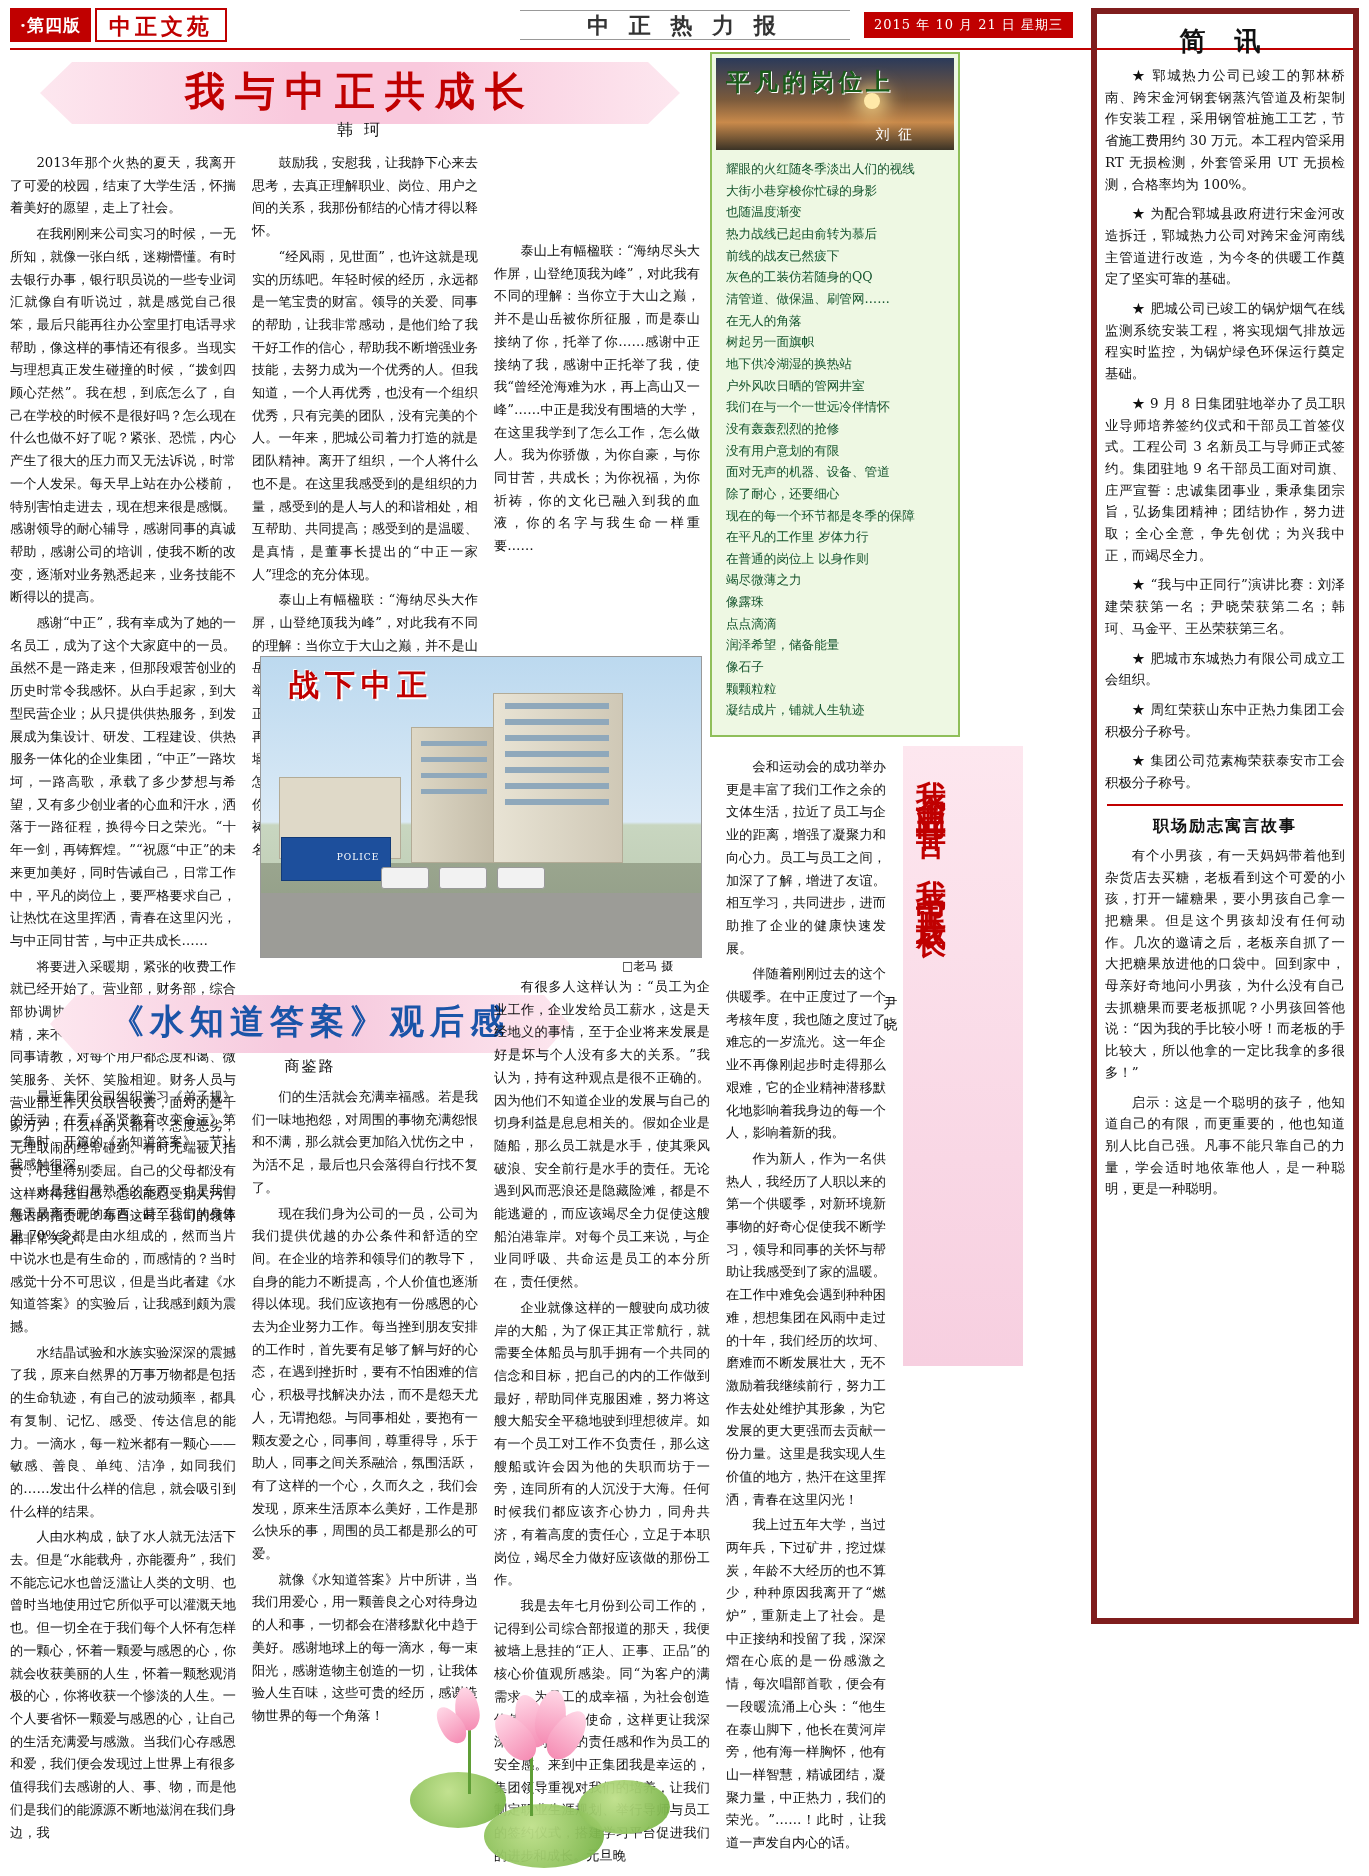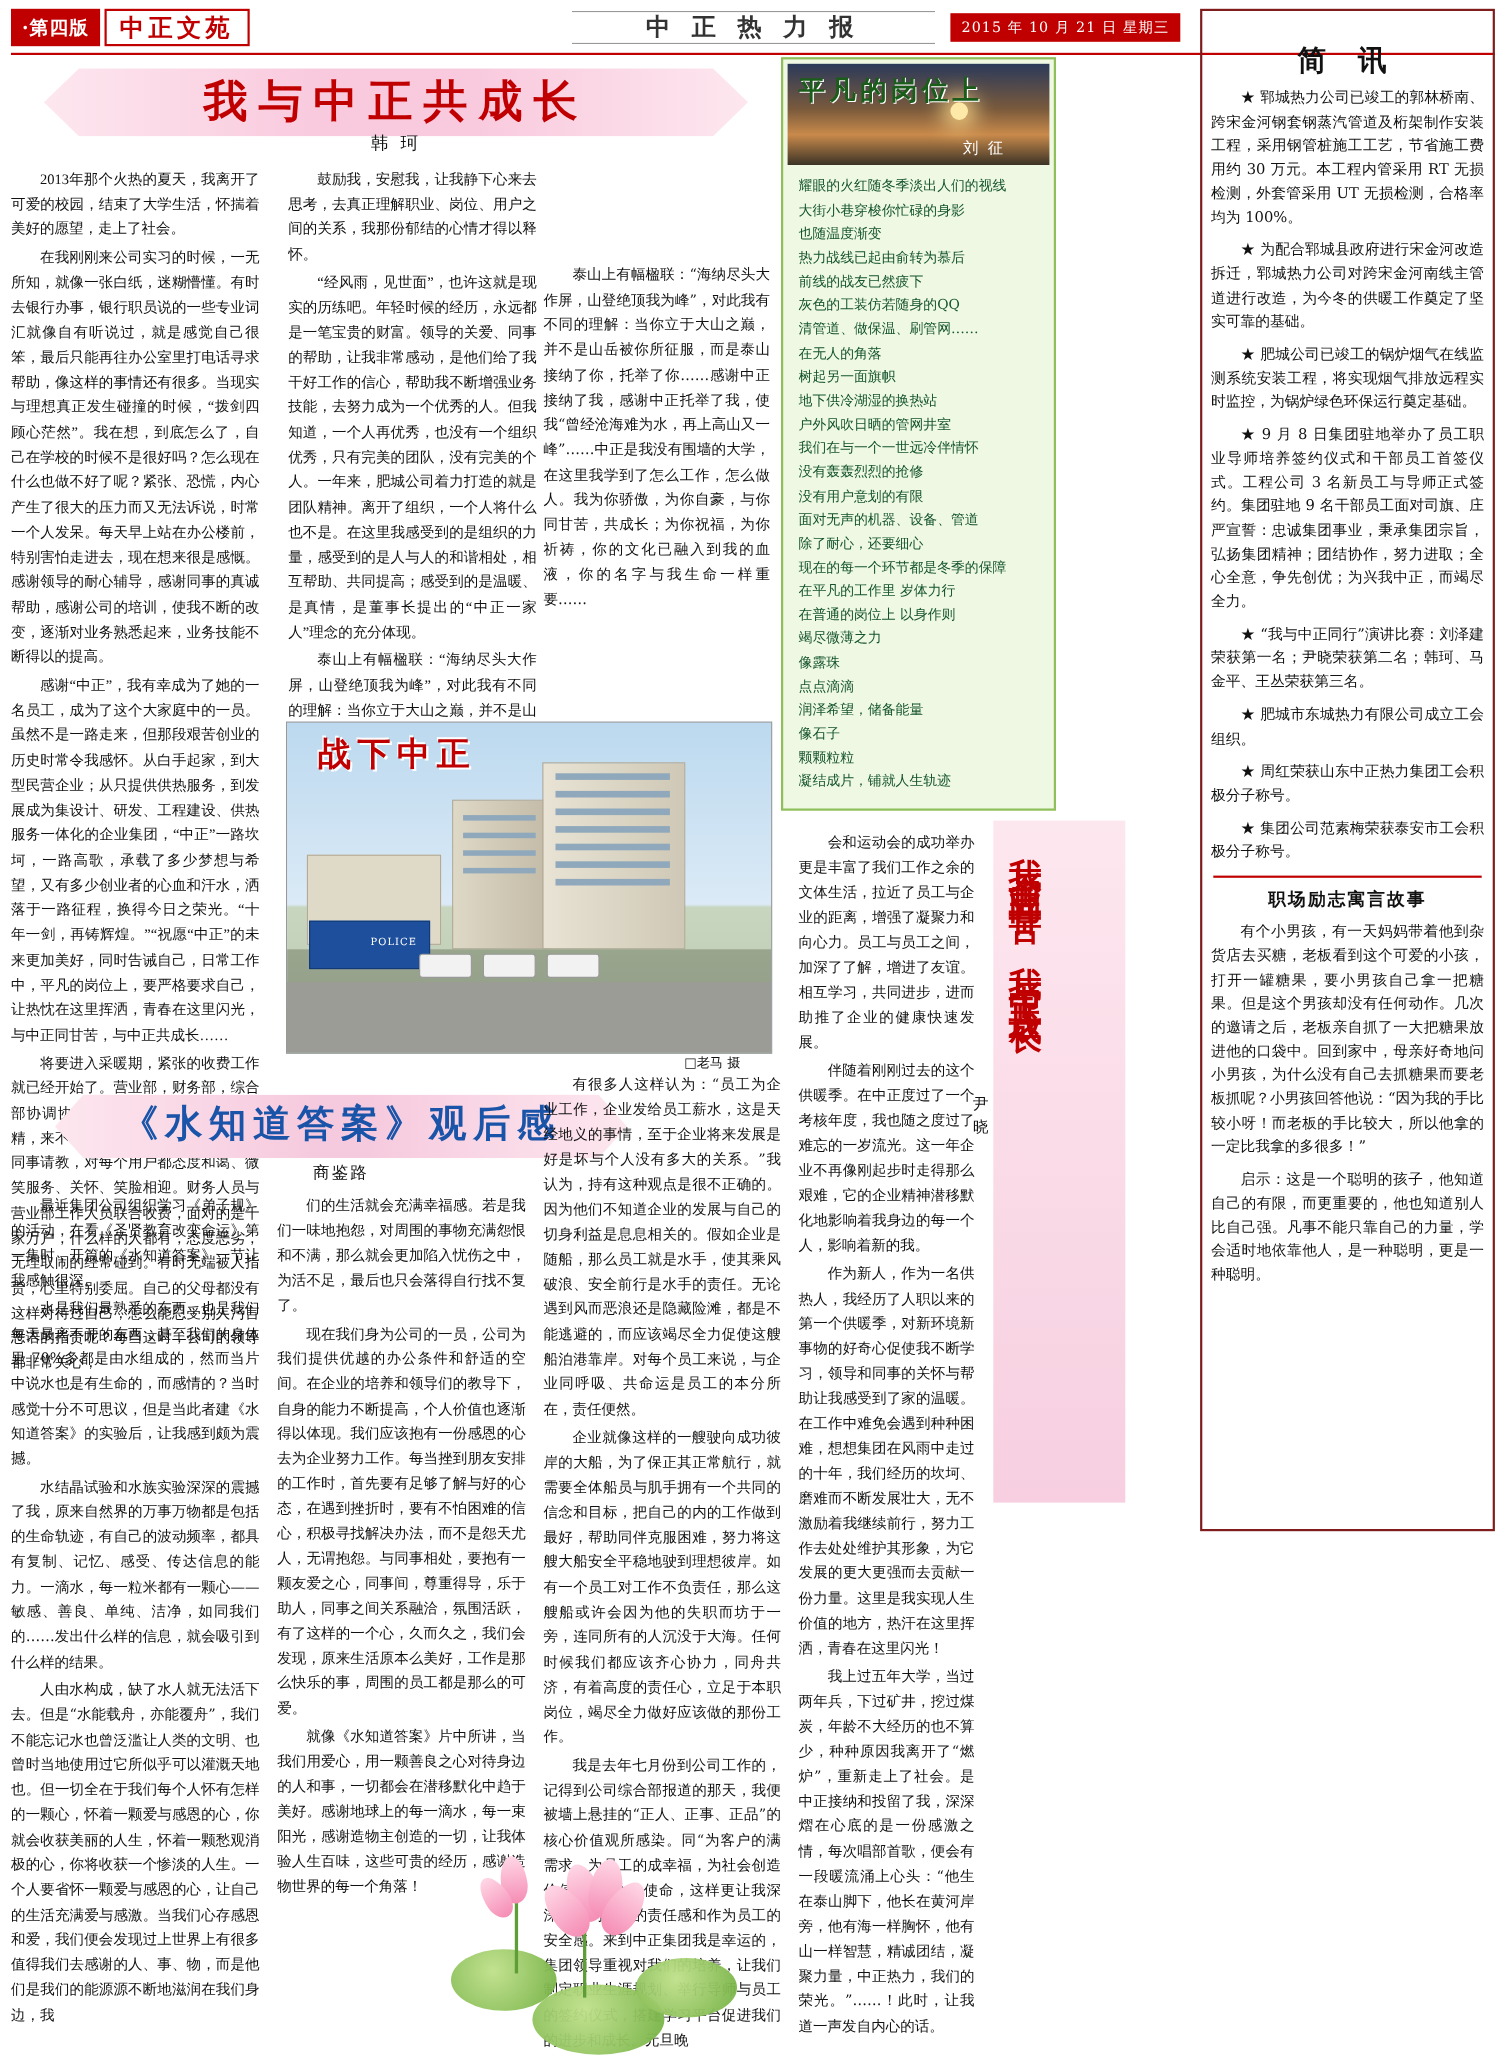--- a/index.html
+++ b/index.html
@@ -16,39 +16,39 @@
   .masthead{position:relative;height:40px;border-bottom:2px solid #c00000;}
   .mh-left{position:absolute;left:0;top:0;display:flex;align-items:stretch;height:34px;}
   .mh-page{background:#c00000;color:#fff;font-size:17px;font-weight:bold;padding:6px 10px;letter-spacing:1px;}
   .mh-name{border:2px solid #c00000;color:#c00000;font-size:22px;font-weight:bold;padding:2px 12px;margin-left:4px;letter-spacing:4px;line-height:28px;text-align:center;}
   .mh-center{position:absolute;left:50%;transform:translateX(-50%);top:2px;width:330px;text-align:center;
     border-top:1px solid #999;border-bottom:1px solid #999;height:28px;line-height:28px;
     font-family:"DejaVu Serif",serif;font-size:22px;color:#333;letter-spacing:6px;font-weight:bold;}
   .mh-date{position:absolute;right:286px;top:4px;background:#c00000;color:#fff;font-size:13px;padding:4px 10px;letter-spacing:1px;}
 
   
-  .brief{position:absolute;right:10px;top:8px;width:268px;height:1384px;border:2px solid #7f1d1d;box-sizing:border-box;padding:24px 8px;}
+  .brief{position:absolute;right:10px;top:8px;width:268px;height:1616px;border:6px solid #7f1d1d;box-sizing:border-box;padding:6px 8px;}
   .brief-title{text-align:center;font-size:26px;font-weight:bold;letter-spacing:10px;color:#111;padding:4px 0 6px;}
   .brief p{font-size:13.4px;line-height:1.62;text-align:justify;margin:0 0 8px;text-indent:2em;}
   .brief-sep{border-top:2px solid #c00000;margin:10px 2px;}
   .brief-sub{text-align:center;font-size:16px;font-weight:bold;letter-spacing:2px;margin:6px 0 8px;color:#111;}
 
   
   .main{position:absolute;left:10px;top:56px;width:1075px;height:1812px;}
 
   
   .hl-wrap{position:relative;height:78px;}
   .hl-diamond{position:absolute;left:30px;top:6px;width:640px;height:62px;
      background:linear-gradient(90deg,#fde7ef,#f9c9dd 40%,#f9c9dd 60%,#fde7ef);
      clip-path:polygon(5% 0,95% 0,100% 50%,95% 100%,5% 100%,0 50%);}
   .hl-text{position:absolute;left:0;top:8px;width:700px;text-align:center;font-size:40px;font-weight:bold;
      color:#c00000;letter-spacing:10px;font-family:"DejaVu Serif",serif;}
   .byline{text-align:center;width:700px;font-size:16px;letter-spacing:3px;margin-top:6px;}
 
-  .cols3{display:flex;gap:26px;margin-top:8px;font-family:Liberation Serif, serif;}
+  .cols3{display:flex;gap:16px;margin-top:8px;}
   .col{width:226px;font-size:13.2px;line-height:1.72;text-align:justify;}
   .col p{margin:0 0 3px;text-indent:2em;}
 
   
   .poem{position:absolute;left:700px;top:-4px;width:250px;border:2px solid #8fbf5a;background:#eef8e3;box-sizing:border-box;padding:4px;}
   .poem-photo{height:92px;background:linear-gradient(180deg,#2b3a5a 0%,#7a5a3c 45%,#c98a4b 70%,#3b3326 100%);position:relative;overflow:hidden;}
   .poem-photo .sun{position:absolute;left:62%;top:38%;width:16px;height:16px;border-radius:50%;background:#ffe9a8;box-shadow:0 0 18px 8px rgba(255,220,140,.8);}
   .poem-title{position:absolute;left:10px;top:8px;font-size:24px;font-weight:bold;color:#1a5c1a;letter-spacing:4px;
      text-shadow:1px 1px 0 #fff;}
   .poem-author{position:absolute;right:40px;bottom:6px;font-size:14px;color:#fff;letter-spacing:2px;}

